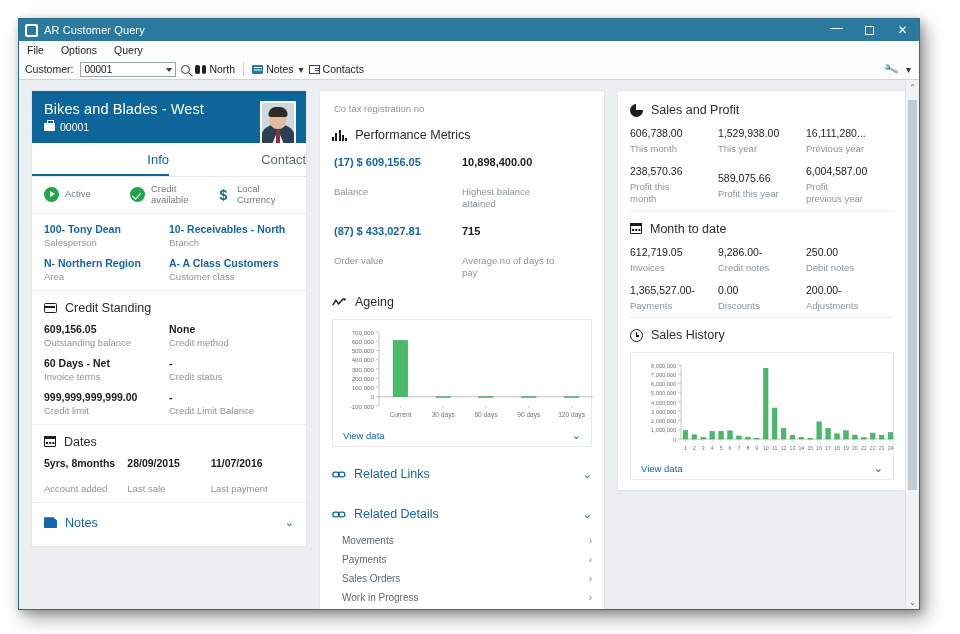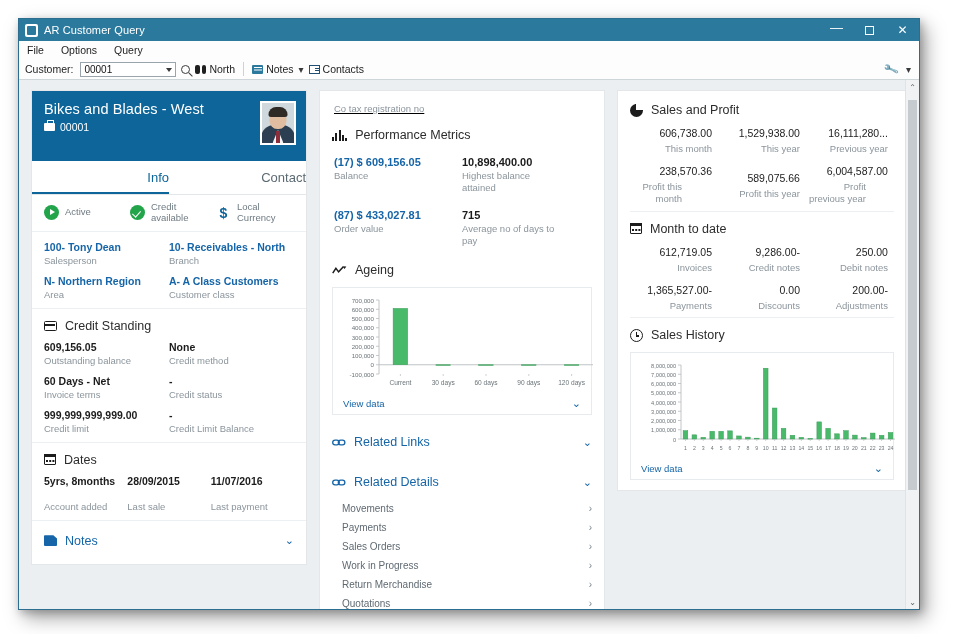--- a/index.html
+++ b/index.html
@@ -88,25 +88,25 @@
   
   .content{
     position:absolute; left:0; top:61px; right:0; bottom:0;
     background:#eceff1; overflow:hidden;
   }
   .cols{ display:flex; padding:10px 12px 0 12px; gap:12px; align-items:flex-start; }
 
   .card{ background:#fff; border:1px solid #e3e7ea; }
   .col-left{ width:288px; }
   .col-mid{ width:286px; }
-  .col-right{ width:290px;text-align:right; }
+  .col-right{ width:290px; }
 
   
   .cust-head{
-    background:#0d6599; height:70px; padding:10px 10px 0 12px;
+    background:#0d6599; height:52px; padding:10px 10px 0 12px;
     display:flex; justify-content:space-between;
   }
   .cust-name{ color:#fff; font-size:14.5px; font-weight:400; letter-spacing:.1px;}
   .cust-sub{ color:#fff; font-size:10.5px; margin-top:4px; display:flex; align-items:center; gap:5px;}
   .briefcase{
     width:11px;height:8px;background:#fff;border-radius:1px;position:relative;display:inline-block;
   }
   .briefcase:before{
     content:"";position:absolute;left:3.2px;top:-2.6px;width:4.5px;height:2.6px;
     border:1.2px solid #fff;border-bottom:none;border-radius:1px 1px 0 0;
@@ -207,28 +207,28 @@
   .ic-pie{ width:13px;height:13px;border-radius:50%;background:#1c1c1c;position:relative;flex:0 0 auto;}
   .ic-pie:after{content:"";position:absolute;right:0;top:0;width:7px;height:6.5px;background:#fff;
     border-left:1.3px solid #1c1c1c;border-bottom:1.3px solid #1c1c1c;}
   .ic-hist{
     width:13px;height:13px;border:1.4px solid #1c1c1c;border-radius:50%;position:relative;flex:0 0 auto;
   }
   .ic-hist:after{content:"";position:absolute;left:4.6px;top:2px;width:1.3px;height:4.3px;background:#1c1c1c;}
   .ic-hist:before{content:"";position:absolute;left:5px;top:5.5px;width:3.4px;height:1.3px;background:#1c1c1c;}
 
   
-  .mid-top{ padding:12px 26px 0 14px;text-decoration:underline; }
+  .mid-top{ padding:12px 26px 0 14px; }
   .mid-top .lbl{ font-size:9.5px; color:#8b959c; }
   .metric-row{ display:flex; padding:0 14px; margin-bottom:14px;}
   .metric{ width:50%; }
   .metric .v{ font-size:11px; font-weight:bold; }
   .metric .v.blue{ color:#1565a8; }
   .metric .v.dark{ color:#1c1c1c; }
-  .metric .k{ font-size:9.5px; color:#8b959c; margin-top:2px; line-height:1.3; }
+  .metric .k{ font-size:9.5px; color:#8b959c; margin-top:18px; line-height:1.3; }
 
   .chartbox{
     margin:4px 12px 0 12px; border:1px solid #e8ebee; padding:8px 6px 4px 6px;
   }
   .viewdata{ font-size:9.5px; color:#1565a8; }
   .chart-foot{ display:flex; align-items:center; margin:5px 4px 0 4px; }
   .chart-foot .chev{ margin-left:auto; color:#1565a8; font-size:11px; }
 
   .rel-list{ padding:4px 12px 12px 22px; }
   .rel-item{

